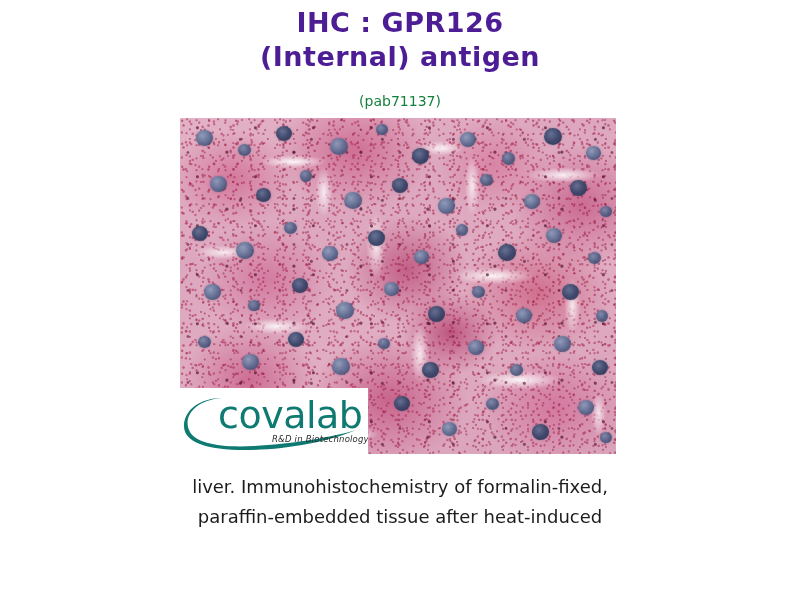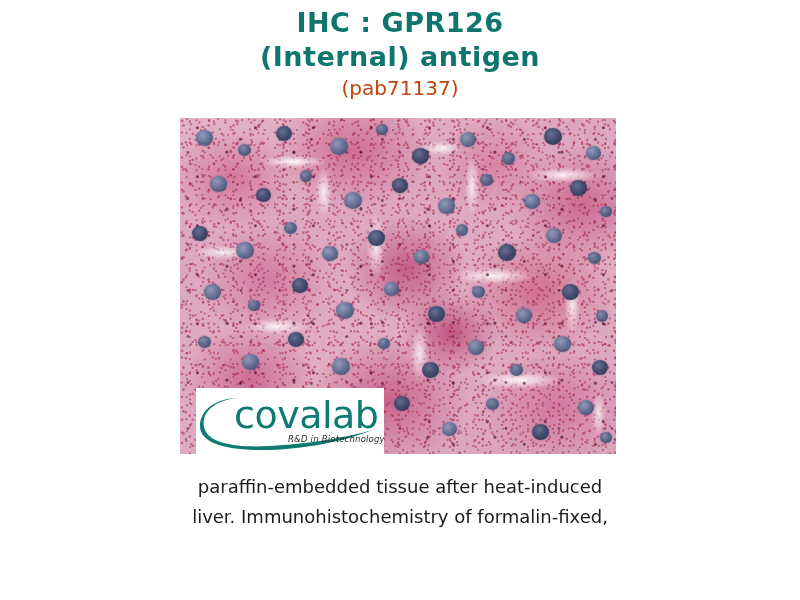--- a/index.html
+++ b/index.html
@@ -21,29 +21,29 @@
   .title-block {
     width: 800px;
     text-align: center;
     padding-top: 6px;
   }
   .title-line {
     font-size: 27px;
     font-weight: bold;
     letter-spacing: 0.5px;
     line-height: 34px;
-    color: #0f766e;
+    color: #4c1d95;
     font-family: "DejaVu Sans", "Liberation Sans", sans-serif;
   }
   .subtitle-line {
-    font-size: 20px;
+    font-size: 14px;
     font-weight: normal;
     line-height: 20px;
-    color: #c2410c;
-    margin-top: 4px;
+    color: #15803d;
+    margin-top: 17px;
     letter-spacing: 0px;
   }
 
   
   .micrograph-wrap {
     position: absolute;
     left: 180px;
     top: 118px;
     width: 436px;
     height: 336px;
@@ -284,26 +284,26 @@
     <span class="nucleus small" style="left:118px; top:272px; width:12px; height:12px;"></span>
     <span class="nucleus" style="left:166px; top:300px; width:18px; height:17px;"></span>
     <span class="nucleus dark" style="left:214px; top:278px; width:16px; height:15px;"></span>
     <span class="nucleus" style="left:262px; top:304px; width:15px; height:14px;"></span>
     <span class="nucleus small" style="left:306px; top:280px; width:13px; height:12px;"></span>
     <span class="nucleus dark" style="left:352px; top:306px; width:17px; height:16px;"></span>
     <span class="nucleus" style="left:398px; top:282px; width:16px; height:15px;"></span>
     <span class="nucleus small" style="left:420px; top:314px; width:12px; height:11px;"></span>
   </div>
 
-  <div class="logo-box" style="left:16px; top:270px;">
+  <div class="logo-box" style="left:0px; top:270px;">
     <svg class="logo-svg" width="188" height="66" viewBox="0 0 188 66">
       <path d="M42 10 C14 12, 2 30, 10 44 C16 55, 40 60, 74 58 C110 56, 150 50, 176 42
                C148 54, 104 62, 66 62 C26 62, 4 54, 4 38 C4 22, 20 10, 42 10 Z" fill="#0f7a72"></path>
     </svg>
     <div class="logo-wordmark">covalab</div>
     <div class="logo-tagline">R&amp;D in Biotechnology</div>
   </div>
 </div>
 
 <div class="caption">
+  <div class="caption-line">liver. Immunohistochemistry of formalin-fixed,</div>
   <div class="caption-line">paraffin-embedded tissue after heat-induced</div>
-  <div class="caption-line">liver. Immunohistochemistry of formalin-fixed,</div>
 </div>
 
 </body></html>

